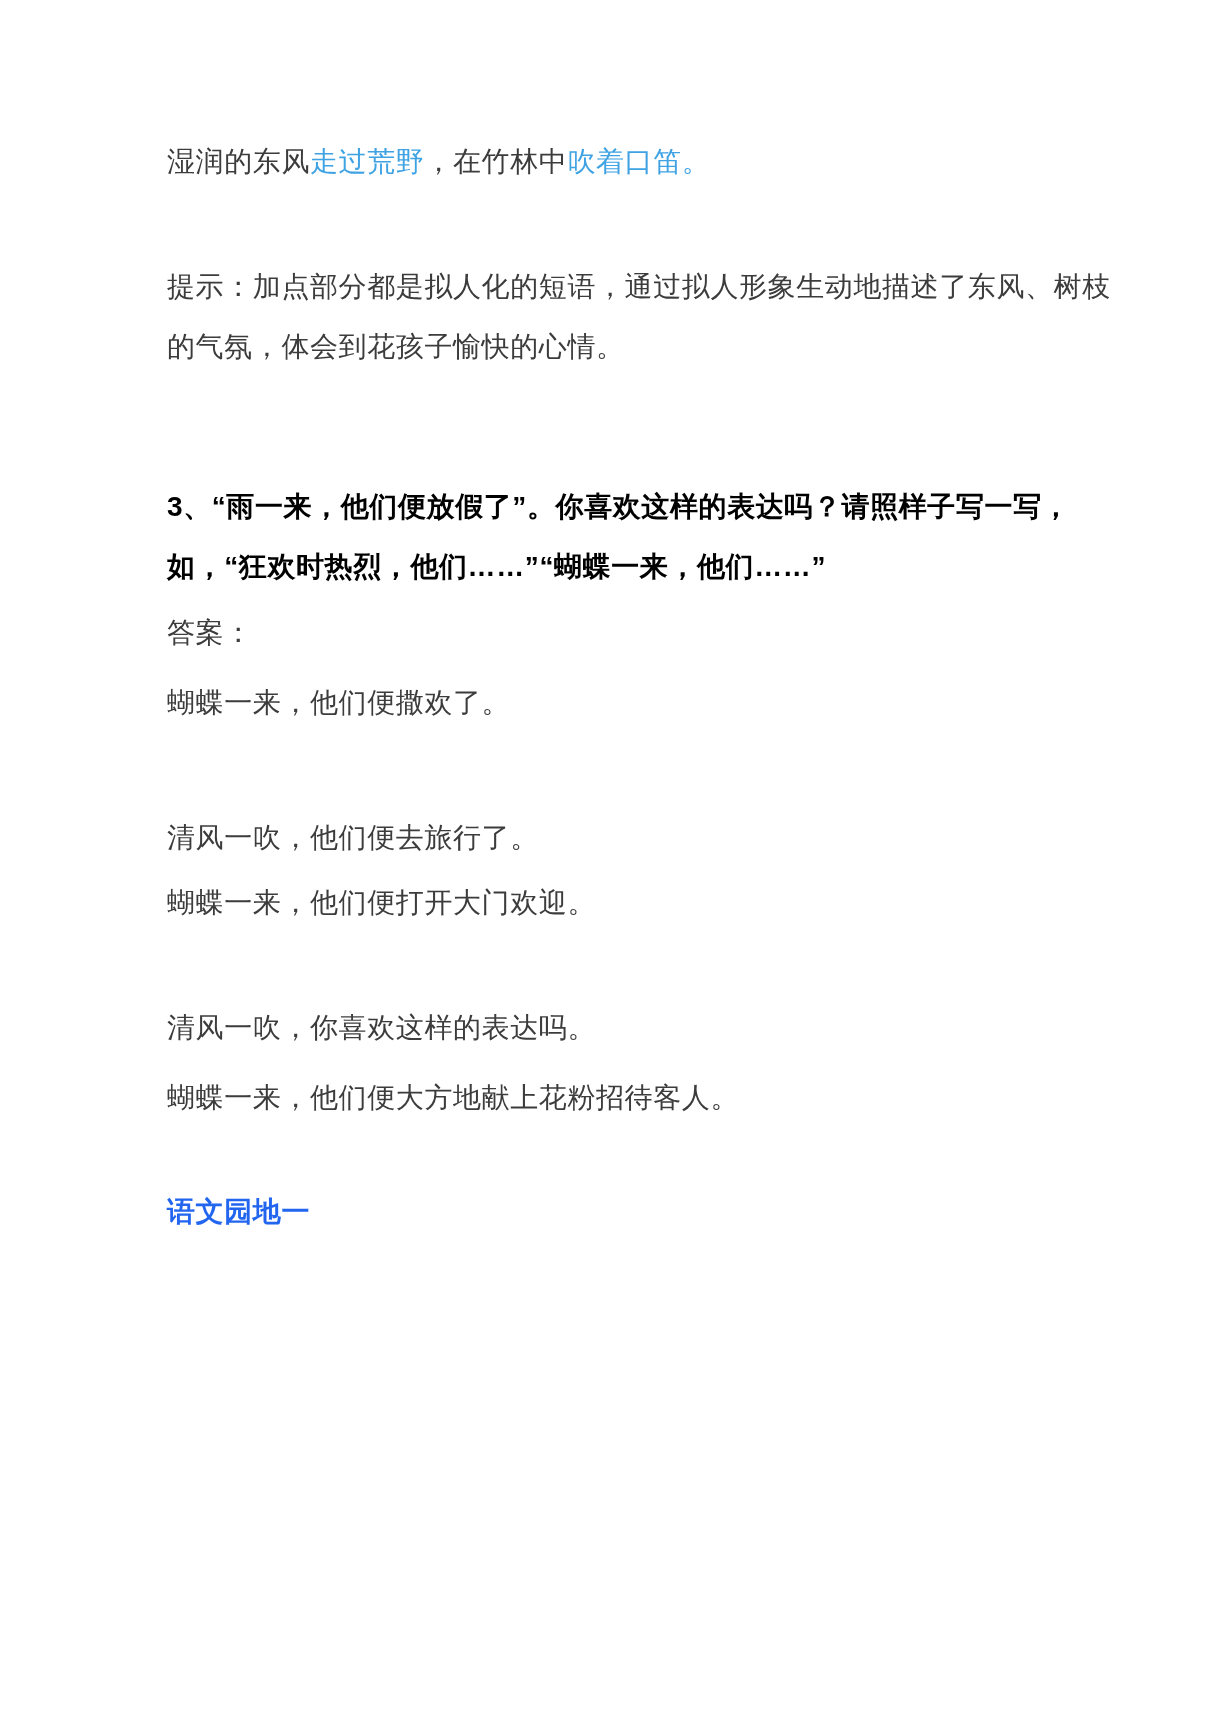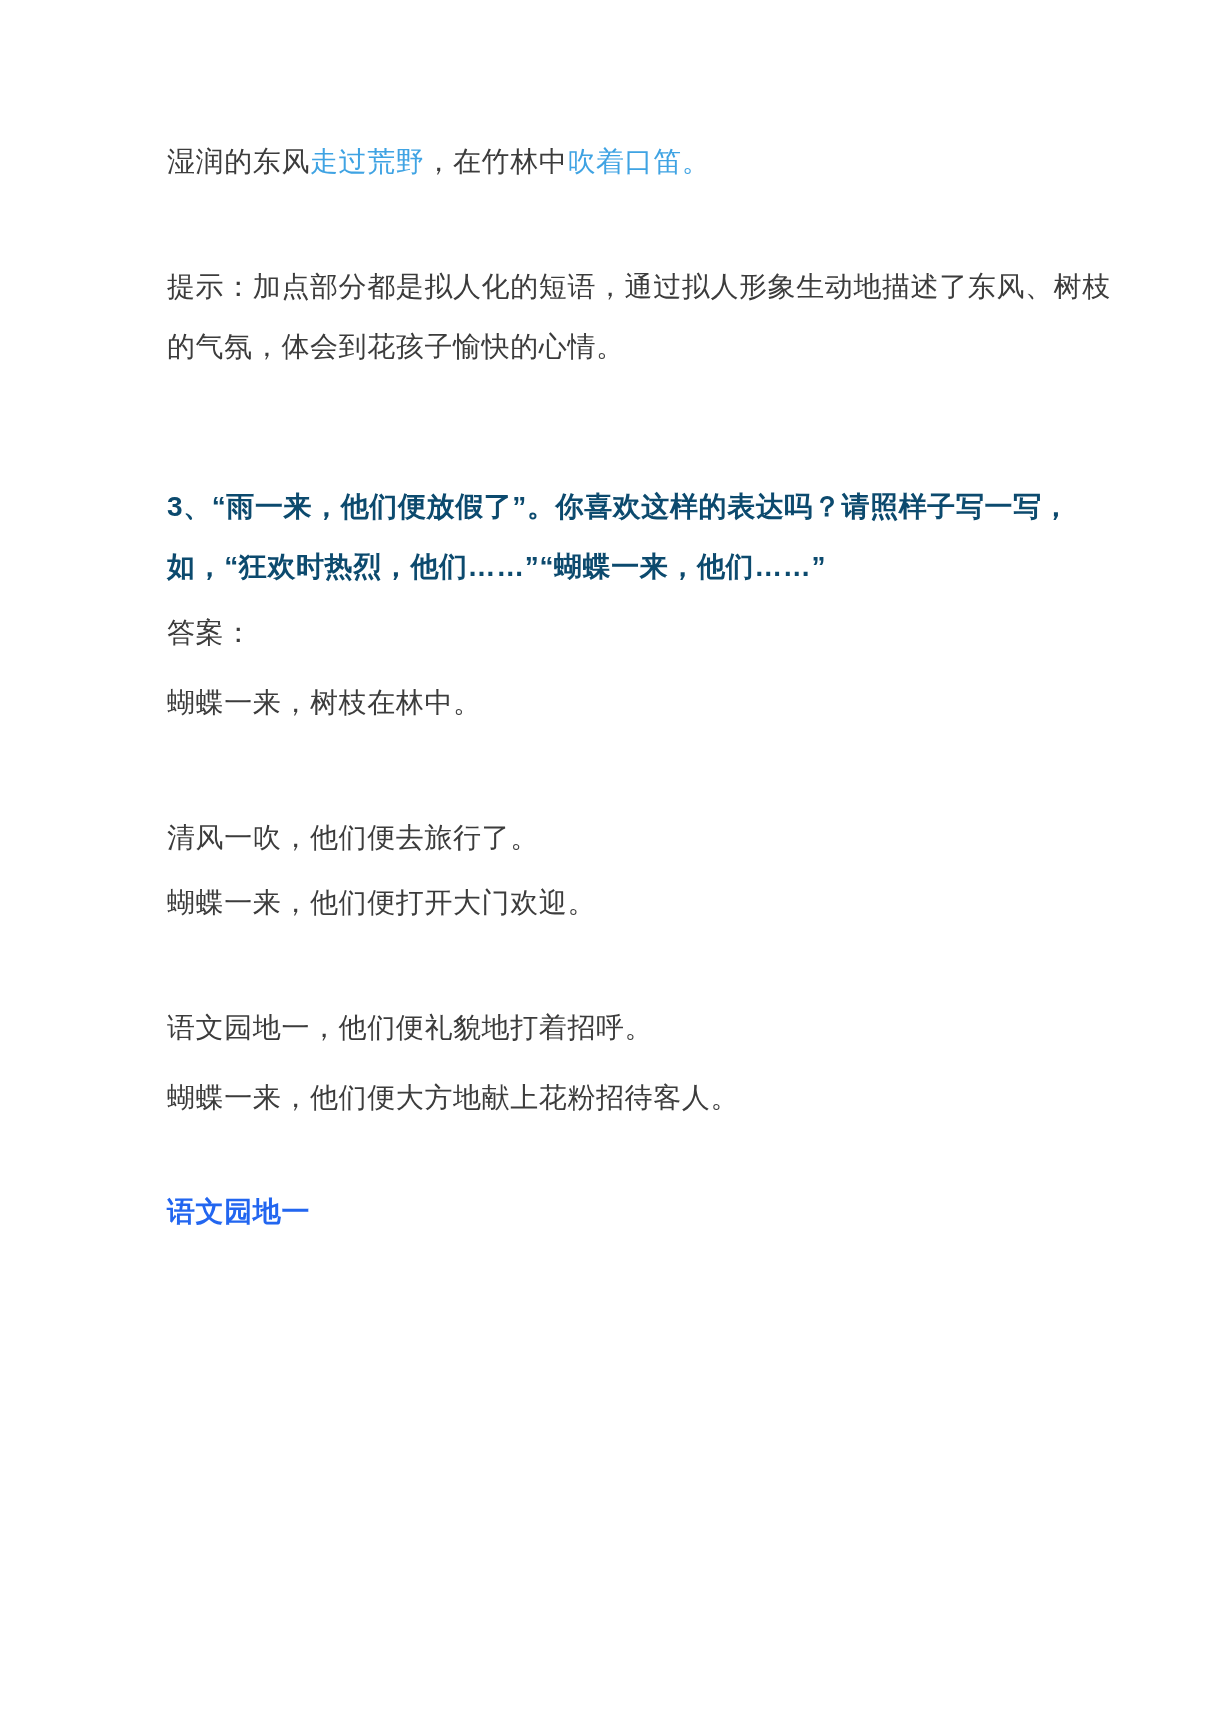--- a/index.html
+++ b/index.html
@@ -17,21 +17,21 @@
     padding: 142px 72px 0 167px;
   }
   .line {
     font-size: 28px;
     line-height: 40px;
     letter-spacing: 0.6px;
     color: #3c3c3c;
     white-space: nowrap;
   }
   .accent { color: #3fa3e3; }
-  .bold   { font-weight: 700; color: #0c4a6e; }
+  .bold   { font-weight: 700; color: #000000; }
   .link {
     color: #2266f0;
     font-weight: 700;
     cursor: pointer;
     display: inline-block;
   }
   
   .mt-para   { margin-top: 30px;  }  
   .mt-hintgap{ margin-top: 85px;  }  
   .mt-hint   { margin-top: 20px;  }  
@@ -55,25 +55,25 @@
 
 
   <div class="line mt-hintgap">提示：加点部分都是拟人化的短语，通过拟人形象生动地描述了东风、树枝</div>
   <div class="line mt-hint">的气氛，体会到花孩子愉快的心情。</div>
 
   <div class="line bold mt-quest">3、“雨一来，他们便放假了”。你喜欢这样的表达吗？请照样子写一写，</div>
   <div class="line bold mt-quest2">如，“狂欢时热烈，他们……”“蝴蝶一来，他们……”</div>
 
   <div class="line mt-answer">答案：</div>
 
-  <div class="line mt-para">蝴蝶一来，树枝在林中。</div>
+  <div class="line mt-para">蝴蝶一来，他们便撒欢了。</div>
 
   <div class="line mt-group2">清风一吹，他们便去旅行了。</div>
   <div class="line mt-in2">蝴蝶一来，他们便打开大门欢迎。</div>
 
-  <div class="line mt-group3">语文园地一，他们便礼貌地打着招呼。</div>
+  <div class="line mt-group3">清风一吹，你喜欢这样的表达吗。</div>
   <div class="line mt-para">蝴蝶一来，他们便大方地献上花粉招待客人。</div>
 
   <div class="line mt-link">
     <span class="link">语文园地一</span>
   </div>
 
 </div>
 
 </body></html>

